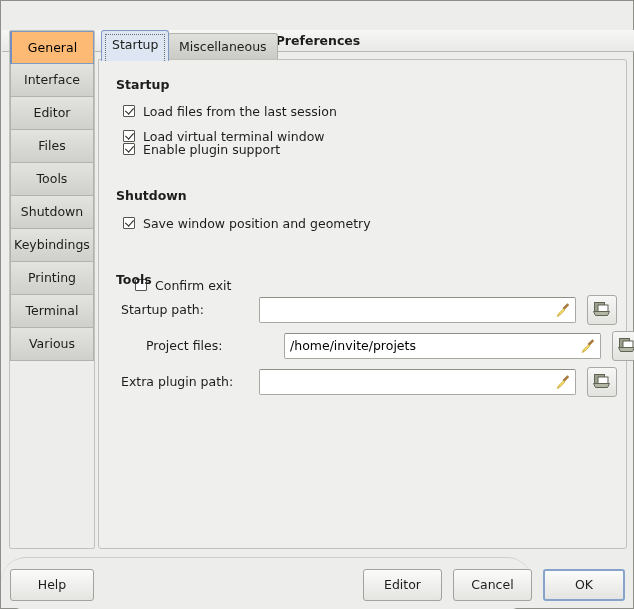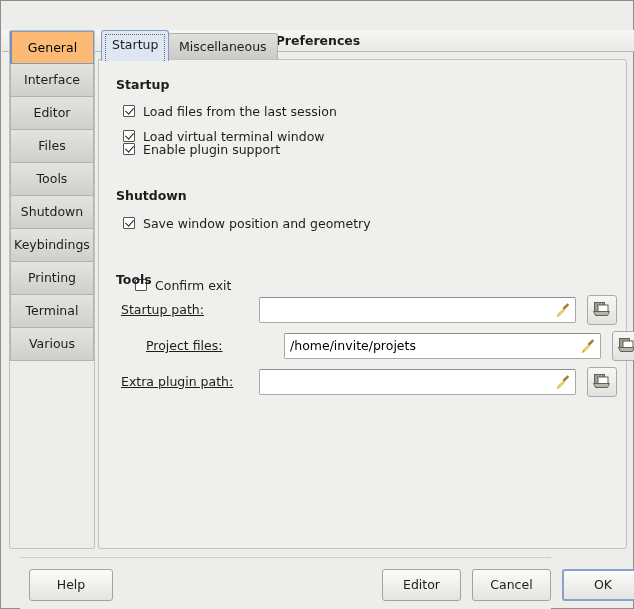--- a/index.html
+++ b/index.html
@@ -202,21 +202,20 @@
   }
   .path-label {
     position: absolute;
     left: 0;
     top: 0;
     height: 26px;
     line-height: 26px;
     font-size: 12.5px;
     color: #1d1d1b;
     white-space: nowrap;
-    text-decoration: underline;
   }
   .entry {
     position: absolute;
     left: 138px;
     top: 0;
     width: 317px;
     height: 26px;
     box-sizing: border-box;
     background: #ffffff;
     border: 1px solid #a9a9a4;
@@ -254,26 +253,27 @@
     border: 1px solid #a9a9a4;
     border-radius: 3px;
     display: flex;
     align-items: center;
     justify-content: center;
   }
 
   
   #action-area {
     position: absolute;
-    left: 19px;
+    left: 0;
     top: 556px;
     width: 531px;
     height: 52px;
     border-top: 1px solid #cfcfca;
     background: #ededeb;
+    border-radius: 25px;
   }
   .btn {
     position: absolute;
     box-sizing: border-box;
     height: 32px;
     line-height: 30px;
     text-align: center;
     font-size: 12.5px;
     color: #1d1d1b;
     background: linear-gradient(to bottom, #fbfbfa 0%, #e4e4e1 100%);

